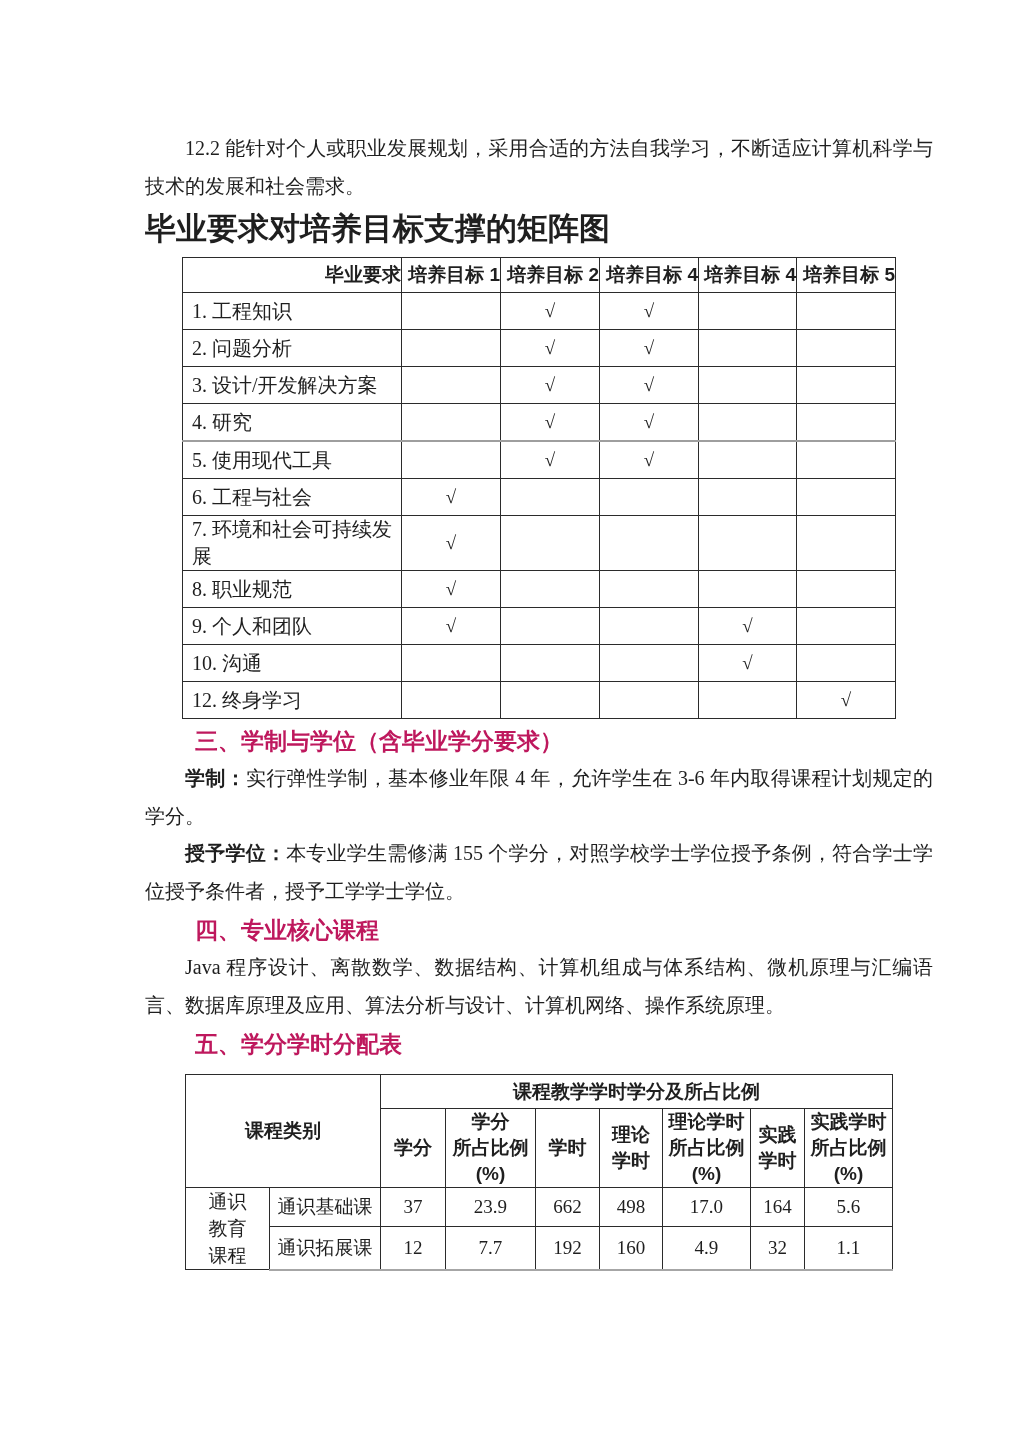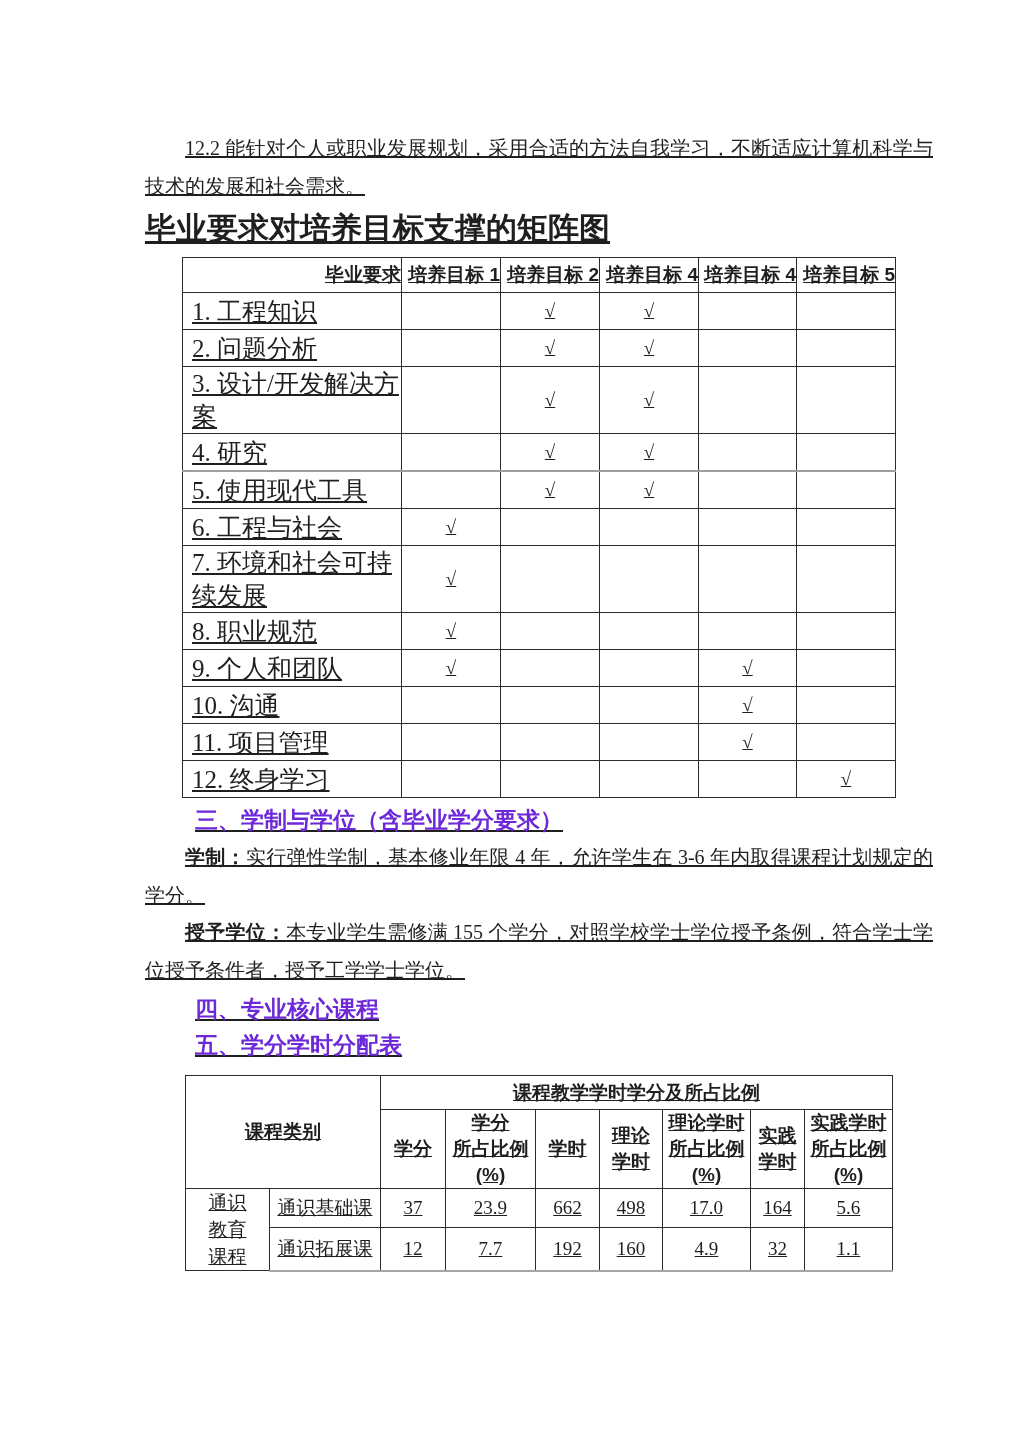--- a/index.html
+++ b/index.html
@@ -1,46 +1,45 @@
 <!DOCTYPE html>
 <html><head>
 <meta charset="utf-8">
 <style>
   html, body { margin:0; padding:0; background:#ffffff; }
   .page {
     position:relative; width:1024px; height:1447px; box-sizing:border-box;
     background:#ffffff; color:#1f1f1f; overflow:hidden;
     padding:130px 91px 0 145px;
     font-family:"Liberation Serif","DejaVu Serif",serif;
-    text-decoration:underline;
   }
   p.body { margin:0; font-size:20px; line-height:37.5px; text-align:justify; }
   p.indent { text-indent:2em; }
   b.lead { font-family:"Liberation Sans","DejaVu Sans",sans-serif; font-weight:bold; }
   .doc-title {
     margin:4px 0 0; font-size:31px; line-height:40px;
     font-weight:bold; font-family:"Liberation Sans","DejaVu Sans",sans-serif;
   }
   h2.sec {
     margin:6px 0 3px; padding-left:50px; font-size:23px; line-height:32px;
     font-weight:bold; font-family:"Liberation Sans","DejaVu Sans",sans-serif;
-    color:#6d28d9;
+    color:#be185d;
   }
   h2.sec4 { margin-top:4px; }
   h2.sec5 { margin-top:4px; margin-bottom:14px; }
   table { border-collapse:collapse; table-layout:fixed; margin:0 auto; }
   td, th { border:1.5px solid #2b2b2b; padding:0; overflow:hidden; }
   
   table.matrix { width:713px; margin-top:8px; }
   table.matrix th {
     height:34px; font-size:19px; text-align:right; vertical-align:middle;
     font-weight:bold; font-family:"Liberation Sans","DejaVu Sans",sans-serif;
   }
   table.matrix td { height:36px; vertical-align:middle; }
-  table.matrix td.lbl { text-align:left; padding-left:9px; font-size:25px; }
+  table.matrix td.lbl { text-align:left; padding-left:9px; font-size:20px; }
   table.matrix td.chk { text-align:center; font-size:19px; }
   table.matrix tr.pb td { border-top:2.5px solid #9e9e9e; }
   
   table.dist { width:707px; margin-top:6px; }
   table.dist td { vertical-align:middle; text-align:center; font-size:19px; }
   table.dist tr.r1 { height:34px; }
   table.dist tr.r2 { height:78px; }
   table.dist tr.r3 { height:37px; }
   table.dist tr.r4 { height:41px; }
   table.dist td.hdr {
@@ -154,28 +153,20 @@
       </tr>
       <tr>
         <td class="lbl">10. 沟通</td>
         <td class="chk"></td>
         <td class="chk"></td>
         <td class="chk"></td>
         <td class="chk">√</td>
         <td class="chk"></td>
       </tr>
       <tr>
-        <td class="lbl">11. 项目管理</td>
-        <td class="chk"></td>
-        <td class="chk"></td>
-        <td class="chk"></td>
-        <td class="chk">√</td>
-        <td class="chk"></td>
-      </tr>
-      <tr>
         <td class="lbl">12. 终身学习</td>
         <td class="chk"></td>
         <td class="chk"></td>
         <td class="chk"></td>
         <td class="chk"></td>
         <td class="chk">√</td>
       </tr>
     </tbody>
   </table>
 
@@ -184,20 +175,21 @@
   <p class="body indent">
     <b class="lead">学制：</b><span>实行弹性学制，基本修业年限 4 年，允许学生在 3-6 年内取得课程计划规定的学分。</span>
   </p>
 
   <p class="body indent">
     <b class="lead">授予学位：</b><span>本专业学生需修满 155 个学分，对照学校学士学位授予条例，符合学士学位授予条件者，授予工学学士学位。</span>
   </p>
 
   <h2 class="sec sec4">四、专业核心课程</h2>
 
+  <p class="body indent">Java 程序设计、离散数学、数据结构、计算机组成与体系结构、微机原理与汇编语言、数据库原理及应用、算法分析与设计、计算机网络、操作系统原理。</p>
 
   <h2 class="sec sec5">五、学分学时分配表</h2>
 
   <table class="dist">
     <colgroup>
       <col style="width:84px">
         <col style="width:111px">
         <col style="width:65px">
       <col style="width:90px">
         <col style="width:64px">

